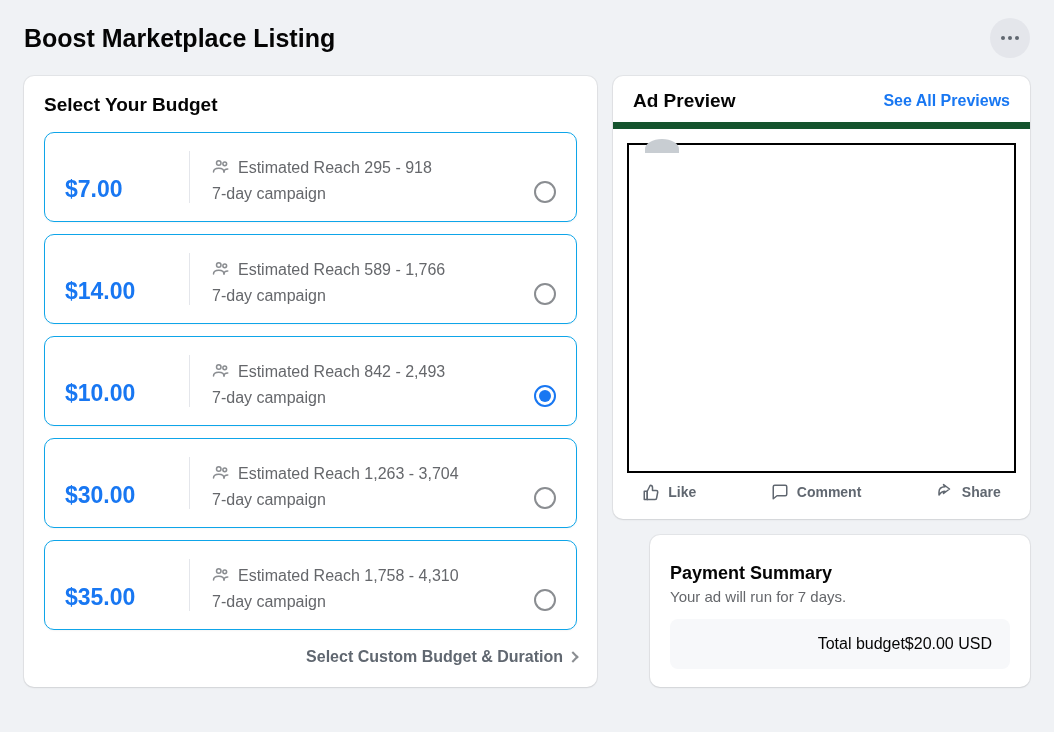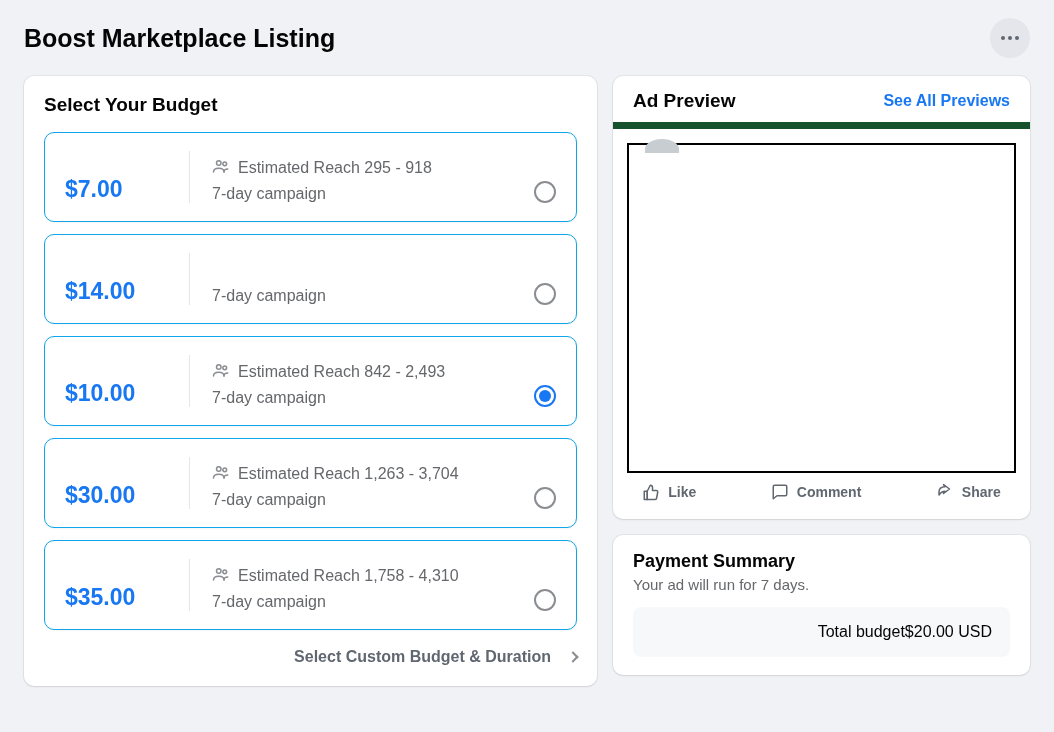--- a/index.html
+++ b/index.html
@@ -130,21 +130,21 @@
   .custom-row {
     text-align: right;
     margin-top: 18px;
     color: #606770;
     font-size: 16px;
     font-weight: 600;
     cursor: pointer;
     display: flex;
     justify-content: flex-end;
     align-items: center;
-    gap: 18px;
+    gap: 6px;
   }
   .chevron {
     display: inline-block;
     width: 8px;
     height: 8px;
     border-top: 2px solid #8a8d91;
     border-right: 2px solid #8a8d91;
     transform: rotate(45deg);
   }
   .right-col {
@@ -205,21 +205,22 @@
     display: flex;
     align-items: center;
     gap: 8px;
     color: #606770;
     font-size: 14px;
     font-weight: 600;
     cursor: pointer;
   }
   .action svg { stroke: #606770; }
   .payment-card {
-    padding: 16px 20px 18px 20px;
+    padding: 28px 20px 18px 20px;
+    margin-left: 37px;
   }
   .pay-title {
     font-size: 18px;
     font-weight: 700;
     color: #050505;
   }
   .pay-sub {
     color: #65676b;
     font-size: 15px;
     margin-top: 4px;
@@ -269,20 +270,29 @@
                 <span>Estimated Reach 295 - 918</span>
               </div>
               <div class="duration">7-day campaign</div>
             </div>
             <div class="radio"></div>
           </div>
           <div class="option">
             <div class="price">$14.00</div>
             <div class="vdiv"></div>
             <div class="meta">
+              <div class="reach-row">
+                <span><svg width="18" height="14" viewBox="0 0 24 18" fill="none" stroke="#8a8d91" stroke-width="2" stroke-linecap="round" stroke-linejoin="round">
+                    <circle cx="9" cy="5" r="3"></circle>
+                    <circle cx="17" cy="6" r="2.5"></circle>
+                    <path d="M2 17c0-3 3-5 7-5s7 2 7 5"></path>
+                    <path d="M16 17c0-2 2-4 5-4"></path>
+                  </svg></span>
+                <span>Estimated Reach 589 - 1,766</span>
+              </div>
               <div class="duration">7-day campaign</div>
             </div>
             <div class="radio"></div>
           </div>
           <div class="option">
             <div class="price">$10.00</div>
             <div class="vdiv"></div>
             <div class="meta">
               <div class="reach-row">
                 <span><svg width="18" height="14" viewBox="0 0 24 18" fill="none" stroke="#8a8d91" stroke-width="2" stroke-linecap="round" stroke-linejoin="round">

